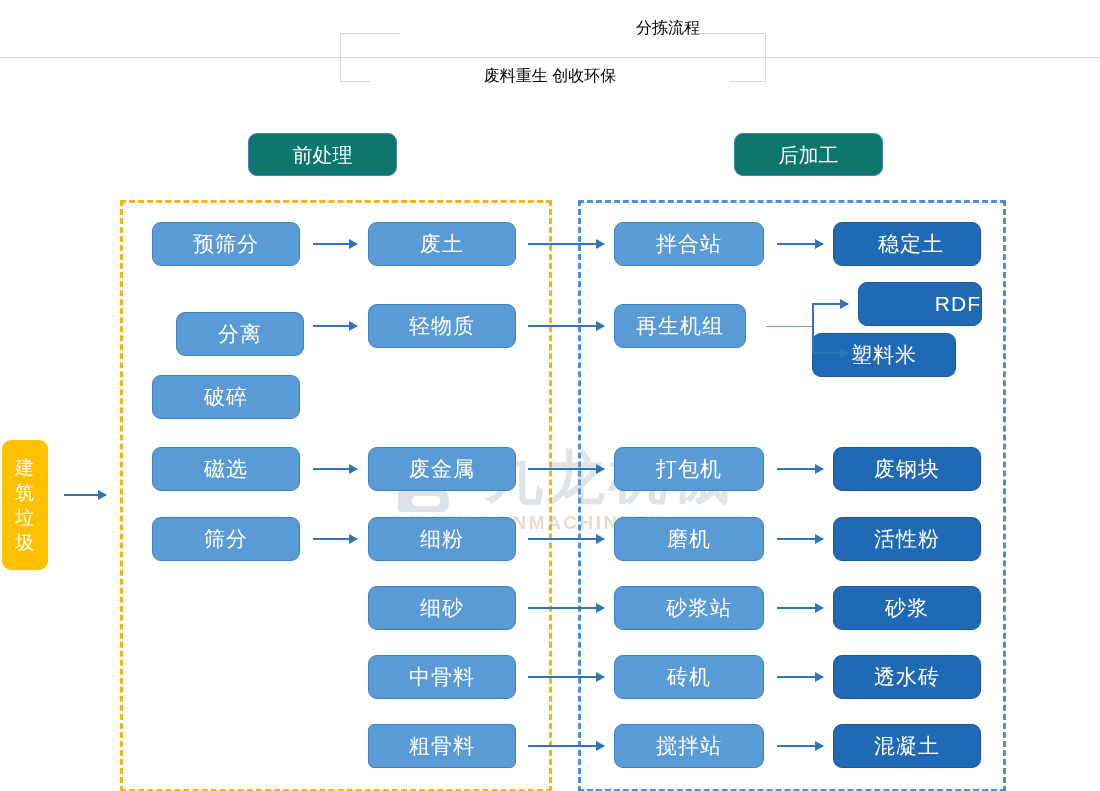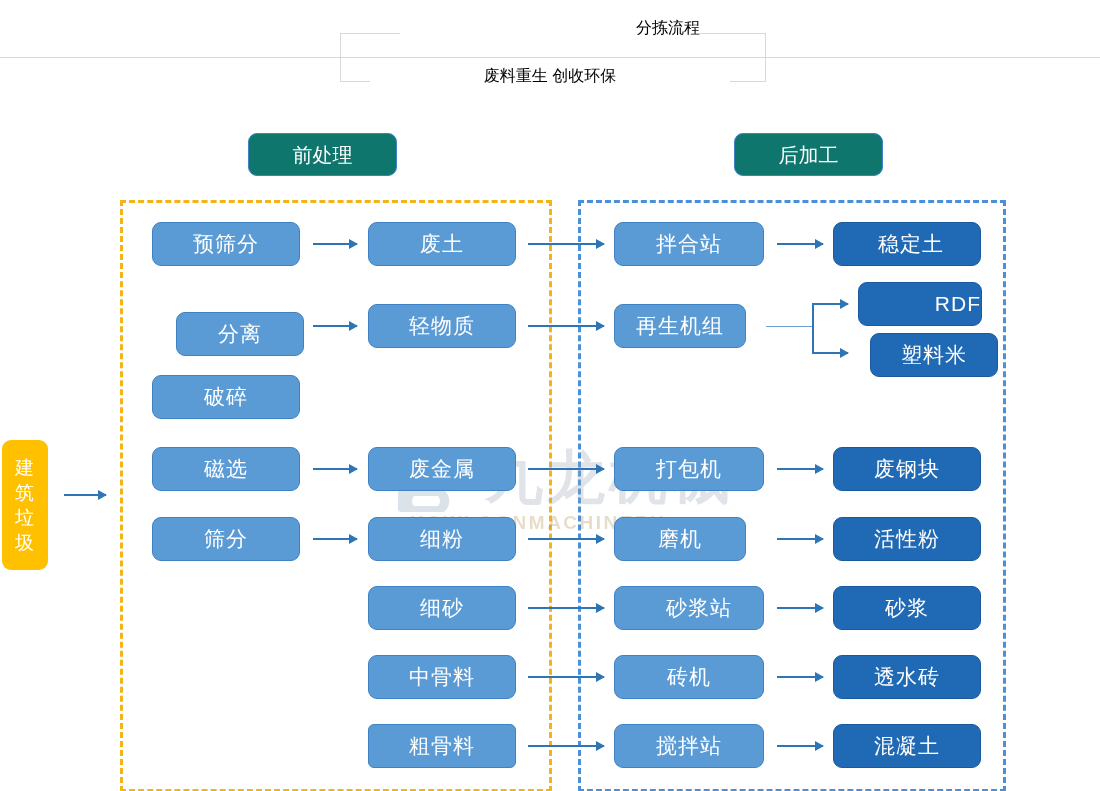--- a/index.html
+++ b/index.html
@@ -121,28 +121,28 @@
   <div class="node lvl2" style="left:368px;top:304px;width:148px;">轻物质</div>
   <div class="node lvl2" style="left:368px;top:447px;width:148px;">废金属</div>
   <div class="node lvl2" style="left:368px;top:517px;width:148px;">细粉</div>
   <div class="node lvl2" style="left:368px;top:586px;width:148px;">细砂</div>
   <div class="node lvl2" style="left:368px;top:655px;width:148px;">中骨料</div>
   <div class="node lvl2" style="left:368px;top:724px;width:148px;border-radius:6px;">粗骨料</div>
 
   <div class="node lvl3" style="left:614px;top:222px;width:150px;">拌合站</div>
   <div class="node lvl3" style="left:614px;top:304px;width:132px;">再生机组</div>
   <div class="node lvl3" style="left:614px;top:447px;width:150px;">打包机</div>
-  <div class="node lvl3" style="left:614px;top:517px;width:132px;">磨机</div>
+  <div class="node lvl3" style="left:614px;top:517px;width:150px;">磨机</div>
   <div class="node lvl3" style="left:614px;top:586px;width:150px;padding-left:20px;">砂浆站</div>
   <div class="node lvl3" style="left:614px;top:655px;width:150px;">砖机</div>
   <div class="node lvl3" style="left:614px;top:724px;width:150px;">搅拌站</div>
 
   <div class="node out" style="left:833px;top:222px;width:148px;padding-left:8px;">稳定土</div>
   <div class="node out" style="left:858px;top:282px;width:124px;text-align:right;">RDF</div>
-  <div class="node out" style="left:870px;top:333px;width:128px;">塑料米</div>
+  <div class="node out" style="left:812px;top:333px;width:144px;">塑料米</div>
   <div class="node out" style="left:833px;top:447px;width:148px;">废钢块</div>
   <div class="node out" style="left:833px;top:517px;width:148px;">活性粉</div>
   <div class="node out" style="left:833px;top:586px;width:148px;">砂浆</div>
   <div class="node out" style="left:833px;top:655px;width:148px;">透水砖</div>
   <div class="node out" style="left:833px;top:724px;width:148px;">混凝土</div>
 
   <div class="arrow" style="left:313px;top:243px;width:44px;"></div>
   <div class="arrow" style="left:313px;top:325px;width:44px;"></div>
   <div class="arrow" style="left:313px;top:468px;width:44px;"></div>
   <div class="arrow" style="left:313px;top:538px;width:44px;"></div>

